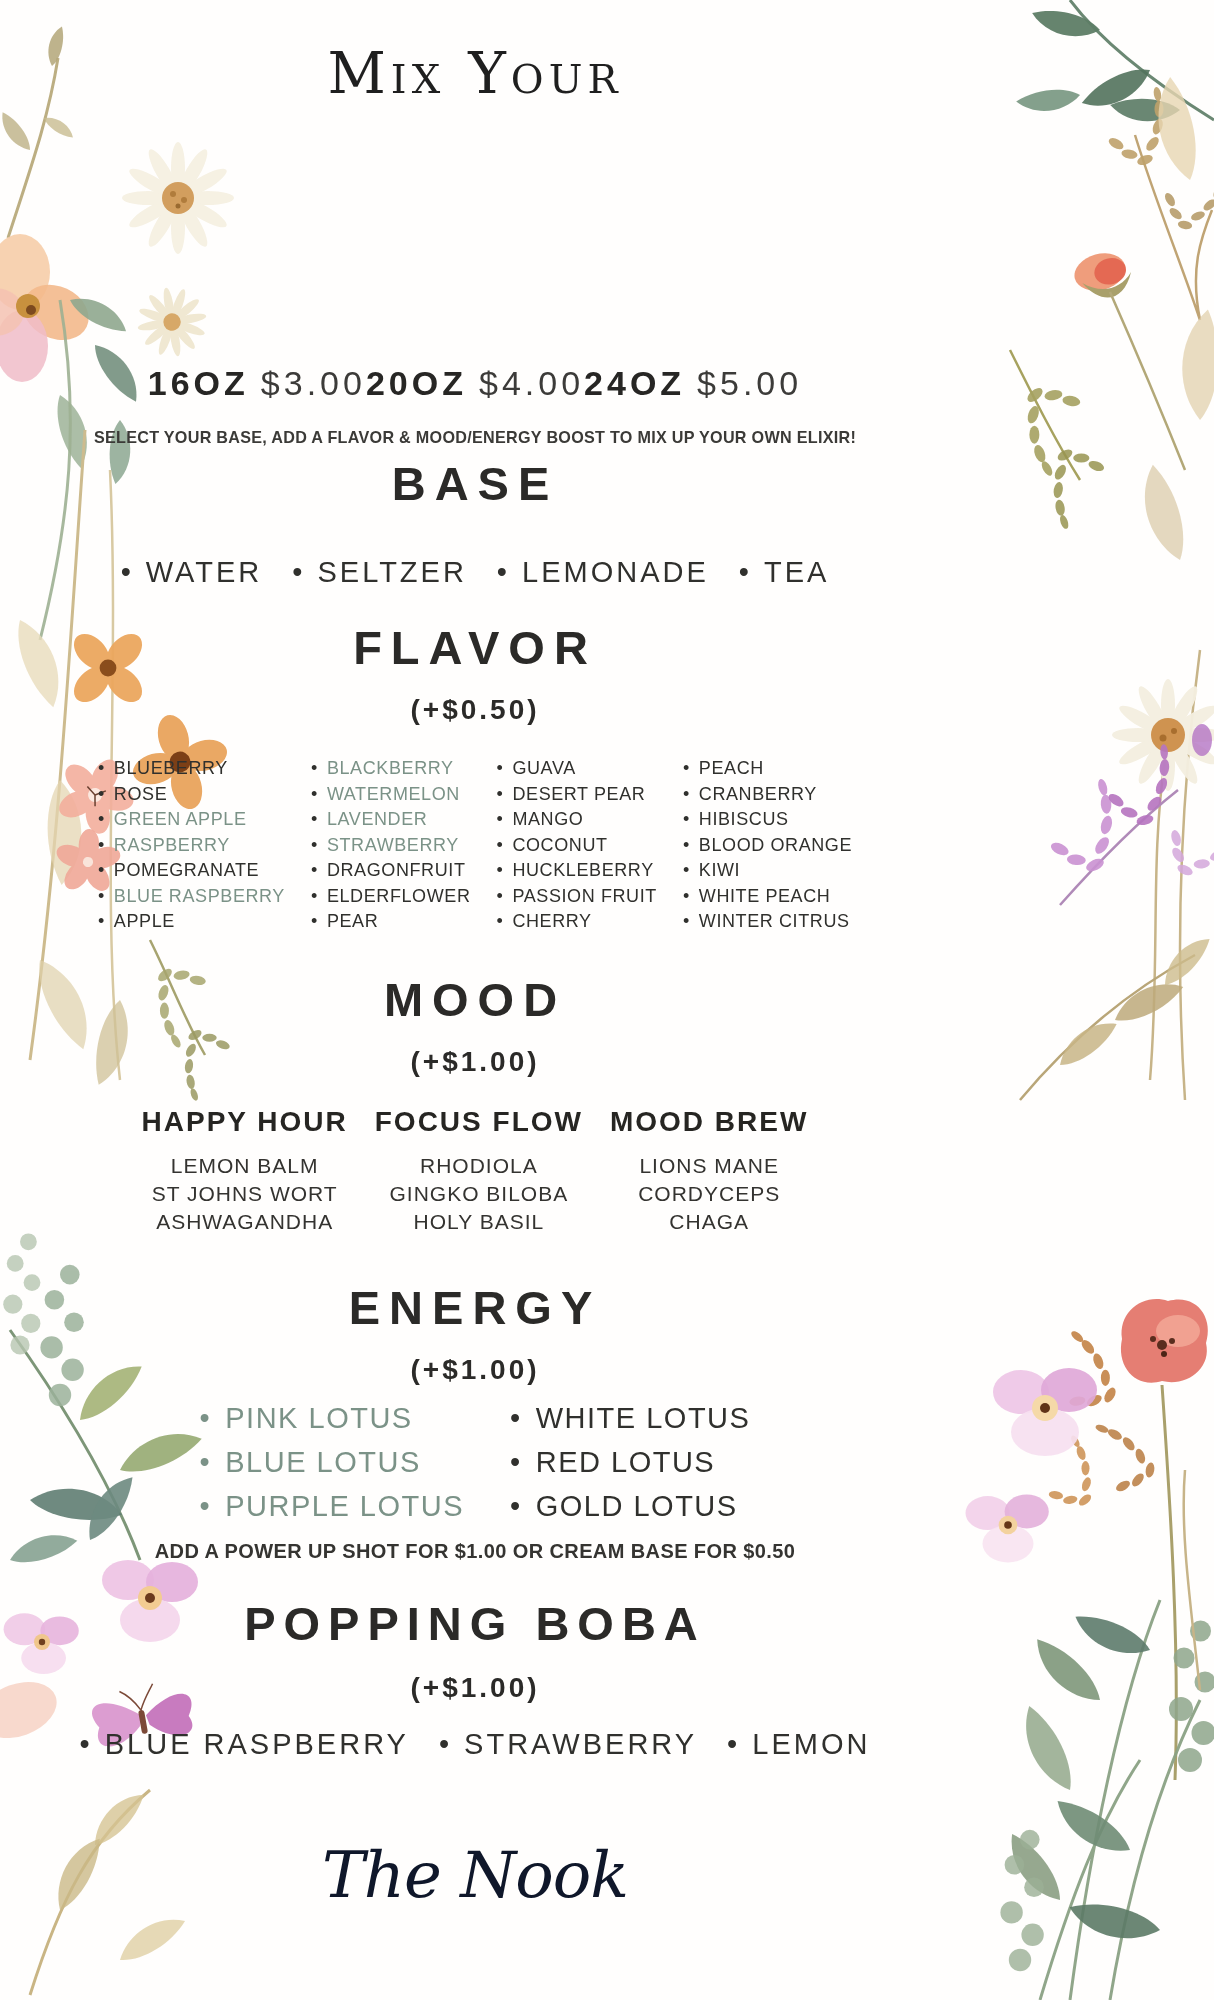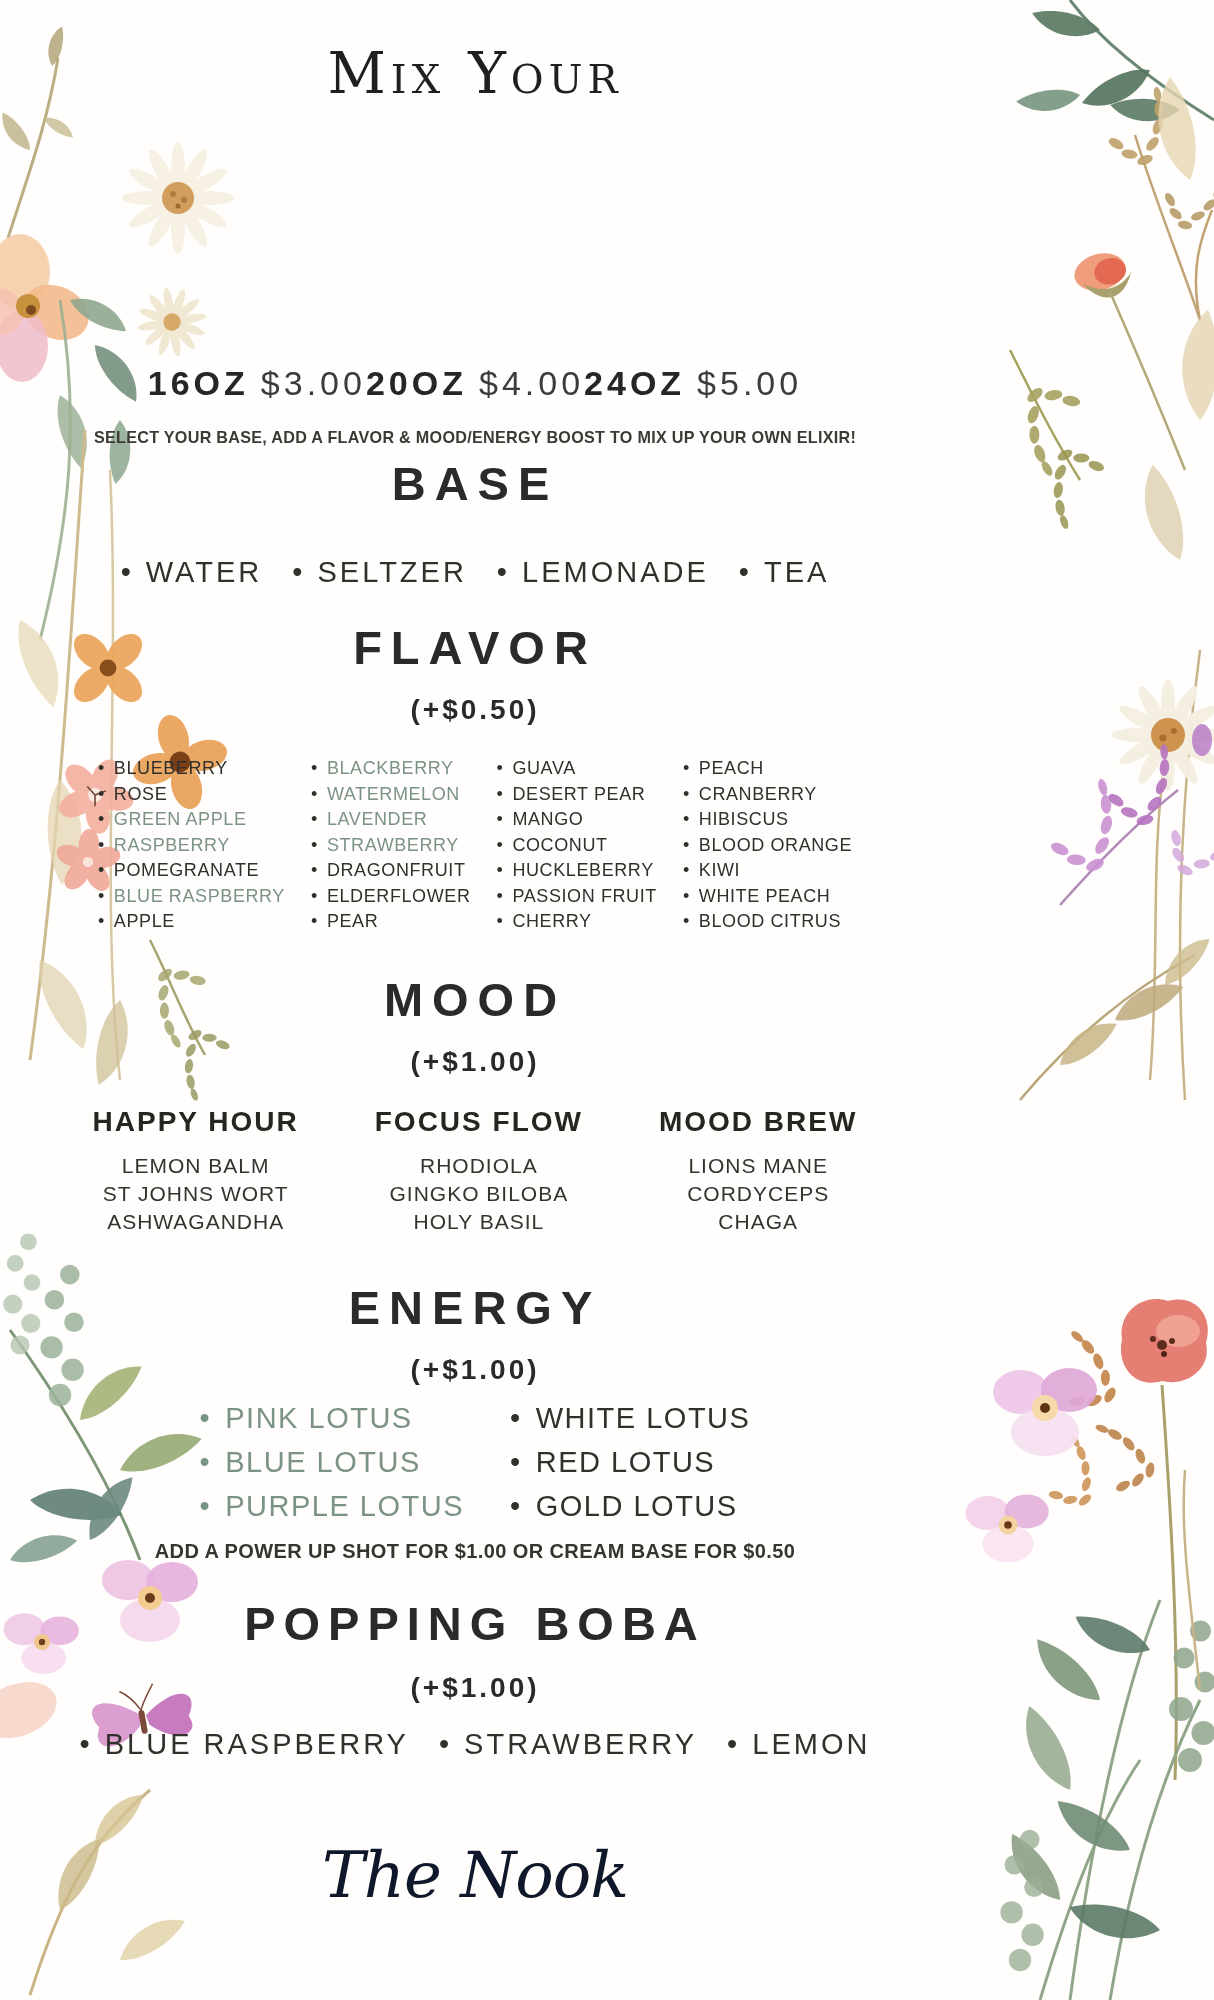--- a/index.html
+++ b/index.html
@@ -36,21 +36,21 @@
   .flavor-h{top:620px;}
   .flavor-s{top:694px;}
   .flavor-grid{top:756px;display:flex;justify-content:center;gap:26px;text-align:left;}
   .fcol{display:flex;flex-direction:column;}
   .fi{font-size:18px;line-height:25.5px;letter-spacing:.6px;color:#30302d;white-space:nowrap;}
   .fi .bdot{margin-right:9px;}
   .grn{color:#7b9287;}
 
   .mood-h{top:972px;}
   .mood-s{top:1046px;}
-  .mood-groups{top:1106px;display:flex;justify-content:center;gap:76px;}
+  .mood-groups{top:1106px;display:flex;justify-content:center;gap:27px;}
   .mgroup{text-align:center;}
   .mgroup h3{margin:0 0 14px 0;font-size:28px;font-weight:700;letter-spacing:2px;color:#262522;}
   .mi{font-size:21px;line-height:28px;letter-spacing:1px;color:#343330;}
 
   .energy-h{top:1280px;}
   .energy-s{top:1354px;}
   .energy-cols{top:1396px;display:flex;justify-content:center;gap:46px;text-align:left;}
   .ecol{display:flex;flex-direction:column;}
   .ei{font-size:29px;line-height:44px;letter-spacing:1.5px;color:#30302d;white-space:nowrap;}
   .ei .bdot{margin-right:14px;}
@@ -369,21 +369,21 @@
         <div class="fi"><span class="bdot">•</span><span>PASSION FRUIT</span></div>
         <div class="fi"><span class="bdot">•</span><span>CHERRY</span></div>
       </div>
       <div class="fcol">
         <div class="fi"><span class="bdot">•</span><span>PEACH</span></div>
         <div class="fi"><span class="bdot">•</span><span>CRANBERRY</span></div>
         <div class="fi"><span class="bdot">•</span><span>HIBISCUS</span></div>
         <div class="fi"><span class="bdot">•</span><span>BLOOD ORANGE</span></div>
         <div class="fi"><span class="bdot">•</span><span>KIWI</span></div>
         <div class="fi"><span class="bdot">•</span><span>WHITE PEACH</span></div>
-        <div class="fi"><span class="bdot">•</span><span>BLOOD CITRUS</span></div>
+        <div class="fi"><span class="bdot">•</span><span>WINTER CITRUS</span></div>
       </div>
     </div>
 
     <h2 class="sec mood-h">MOOD</h2>
     <div class="sur mood-s">(+$1.00)</div>
 
     <div class="mood-groups">
       <div class="mgroup">
         <h3>HAPPY HOUR</h3>
         <div class="mi">LEMON BALM</div>

